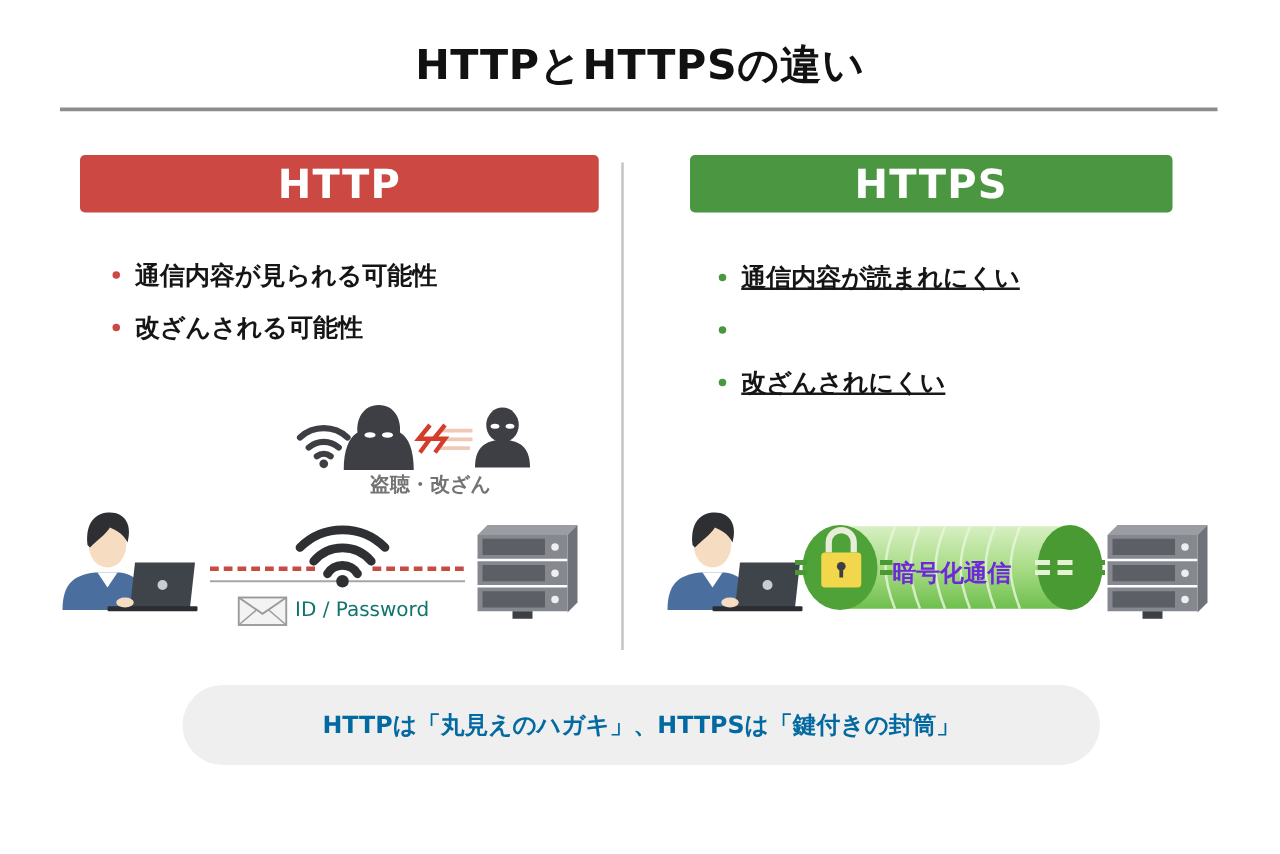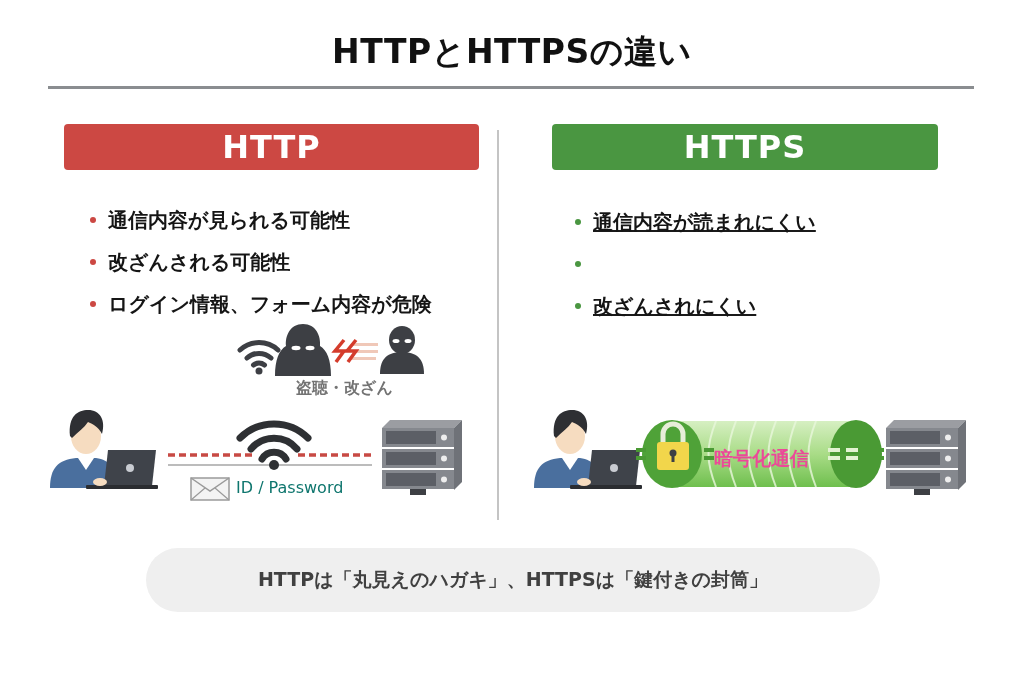--- a/index.html
+++ b/index.html
@@ -15,37 +15,36 @@
   #https-head { left:552px; width:386px; background:#4a9641; }
   .list { list-style:none; margin:18px; padding:0; }
   .list li { position:relative; font-size:20px; font-weight:bold; height:42px; line-height:28px; padding-left:18px; white-space:nowrap; color:#151515; }
   .list li .dot { position:absolute; left:0; top:11px; width:6px; height:6px; border-radius:50%; }
   #http-list { left:72px; top:188px; }
   #http-list .dot { background:#cc4843; }
   #https-list { left:557px; top:190px;text-decoration:underline; }
   #https-list .dot { background:#4a9641; }
   #attack-label { left:296px; top:378px; font-size:16px; font-weight:bold; color:#737373; }
   #idpw-label { left:236px; top:478px; font-size:16px; color:#0f766e; }
-  #tube-label { left:714px; top:446px; font-size:19px; font-weight:bold; color:#ec4899; }
+  #tube-label { left:714px; top:446px; font-size:19px; font-weight:bold; color:#6d28d9; }
   #summary { left:146px; top:548px; width:734px; height:64px; border-radius:32px; background:#efefef;
-             display:flex; align-items:center; justify-content:center; font-size:19px; font-weight:bold; color:#404040; }
+             display:flex; align-items:center; justify-content:center; font-size:19px; font-weight:bold; color:#0369a1; }
   svg { position:absolute; overflow:visible; }
 </style>
 </head>
 <body>
 
 <div id="title" class="abs">HTTPとHTTPSの違い</div>
 <div id="rule" class="abs"></div>
 <div id="vdiv" class="abs"></div>
 
 <div id="http-head" class="abs head-box">HTTP</div>
 <ul id="http-list" class="abs list">
   <li><span class="dot"></span><span>通信内容が見られる可能性</span></li>
   <li><span class="dot"></span><span>改ざんされる可能性</span></li>
-  <li><span class="dot"></span><span>ログイン情報、フォーム内容が危険</span></li>
 </ul>
 
 <svg style="left:236px;top:336px" width="46" height="40" viewBox="0 0 46 40">
   <path d="M4 14 A28 28 0 0 1 42 14" fill="none" stroke="#3d3f44" stroke-width="5" stroke-linecap="round"></path>
   <path d="M11 22 A18 18 0 0 1 35 22" fill="none" stroke="#3d3f44" stroke-width="5" stroke-linecap="round"></path>
   <path d="M17.5 29 A9 9 0 0 1 28.5 29" fill="none" stroke="#3d3f44" stroke-width="5" stroke-linecap="round"></path>
   <circle cx="23" cy="35" r="3.5" fill="#3d3f44"></circle>
 </svg>
 
 <svg style="left:274px;top:322px" width="58" height="54" viewBox="0 0 58 54">

